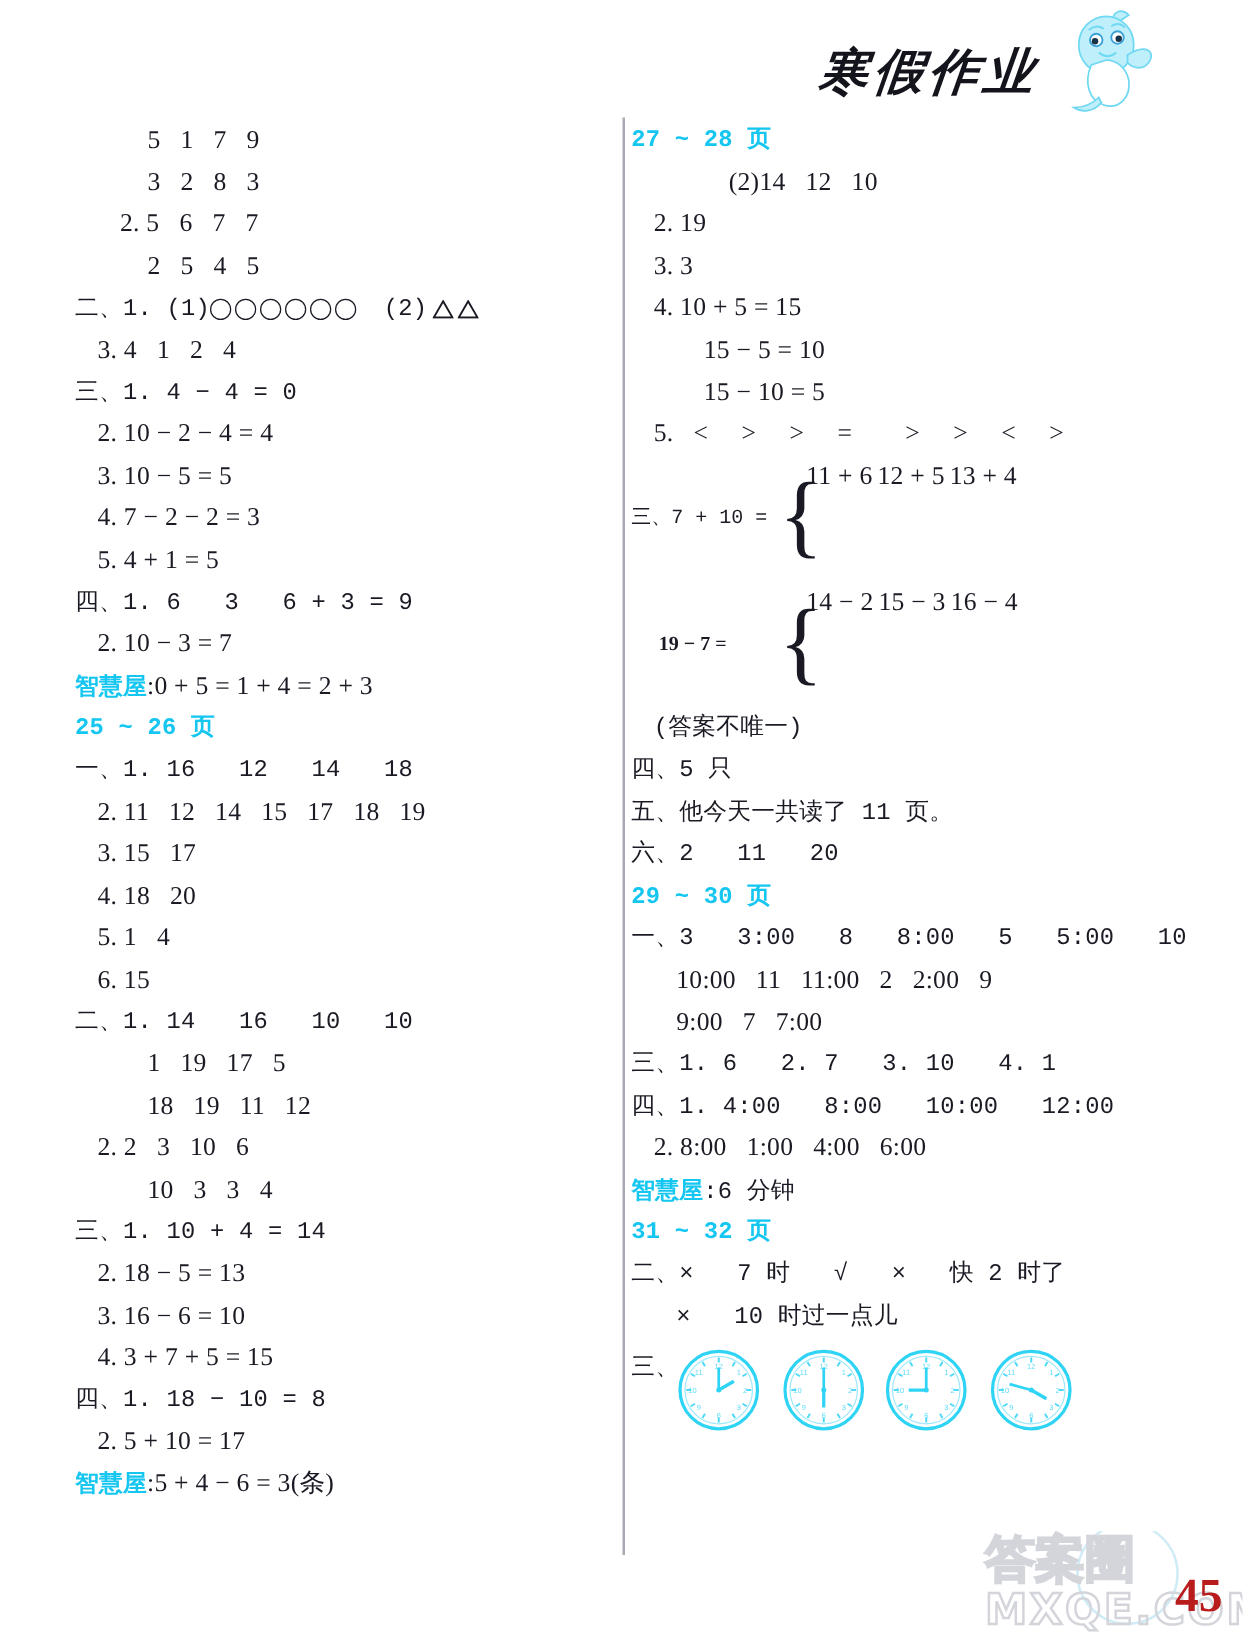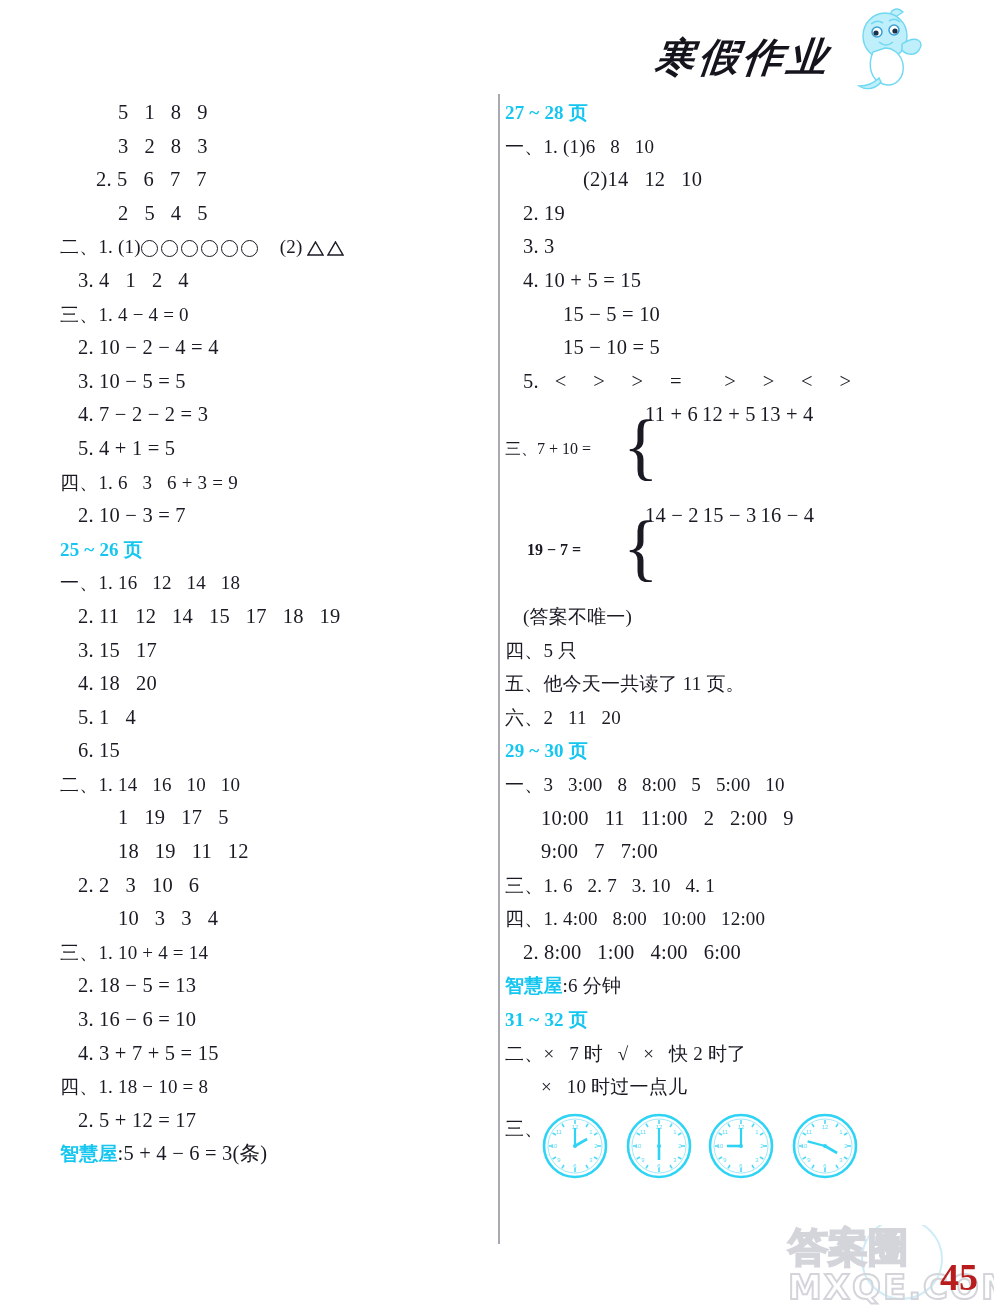--- a/index.html
+++ b/index.html
@@ -49,21 +49,21 @@
 
   .cyan{color:#14c6f0;font-weight:bold;}
   .cyan-lbl{color:#14c6f0;font-weight:bold;}
   
   .i0{padding-left:0px;}
   .i1{padding-left:18px;}
   .i2{padding-left:36px;}
   .i3{padding-left:58px;}
   .i4{padding-left:78px;}
 
-  .cn{font-family:Liberation Serif, serif;font-size:19px;}
+  .cn{font-family:Liberation Mono, monospace;font-size:19px;}
 
   
   .shape-row{display:inline-flex;align-items:center;gap:3px;vertical-align:middle;}
   .circ{
     display:inline-block;width:15px;height:15px;
     border:1.6px solid #1a1a24;border-radius:50%;
     vertical-align:middle;
   }
 
   
@@ -127,69 +127,69 @@
       <path d="M26 20 q6 -5 12 -1" fill="none" stroke="#6fd8f2" stroke-width="1.6"></path>
       <path d="M44 17 q6 -4 11 1" fill="none" stroke="#6fd8f2" stroke-width="1.6"></path>
       <path d="M34 38 q7 6 14 0" fill="none" stroke="#6fd8f2" stroke-width="1.6"></path>
     </svg>
   </div>
 
   <div class="divider"></div>
 
   <div class="col col-left">
 
-    <div class="line i3">5   1   8   9</div>
+    <div class="line i3">5   1   7   9</div>
     <div class="line i3">3   2   8   3</div>
     <div class="line i2">2. 5   6   7   7</div>
     <div class="line i3">2   5   4   5</div>
 
     <div class="line i0"><span class="cn">二、1. (1)</span><span class="shape-row"><span class="circ"></span><span class="circ"></span><span class="circ"></span><span class="circ"></span><span class="circ"></span><span class="circ"></span></span><span class="cn" style="padding-left:22px;">(2)</span><span class="shape-row" style="padding-left:4px;"><svg width="17" height="15">
             <polygon points="8.5,1 16,14 1,14" fill="none" stroke="#1a1a24" stroke-width="1.5"></polygon>
           </svg><svg width="17" height="15">
             <polygon points="8.5,1 16,14 1,14" fill="none" stroke="#1a1a24" stroke-width="1.5"></polygon>
           </svg></span></div>
 
     <div class="line i1">3. 4   1   2   4</div>
     <div class="line i0 cn">三、1. 4 − 4 = 0</div>
     <div class="line i1">2. 10 − 2 − 4 = 4</div>
     <div class="line i1">3. 10 − 5 = 5</div>
     <div class="line i1">4. 7 − 2 − 2 = 3</div>
     <div class="line i1">5. 4 + 1 = 5</div>
     <div class="line i0 cn">四、1. 6   3   6 + 3 = 9</div>
     <div class="line i1">2. 10 − 3 = 7</div>
 
+    <div class="line i0"><span class="cyan-lbl cn">智慧屋</span><span>:0 + 5 = 1 + 4 = 2 + 3</span></div>
 
     <div class="line i0 cyan cn">25 ~ 26 页</div>
 
     <div class="line i0 cn">一、1. 16   12   14   18</div>
     <div class="line i1">2. 11   12   14   15   17   18   19</div>
     <div class="line i1">3. 15   17</div>
     <div class="line i1">4. 18   20</div>
     <div class="line i1">5. 1   4</div>
     <div class="line i1">6. 15</div>
     <div class="line i0 cn">二、1. 14   16   10   10</div>
     <div class="line i3">1   19   17   5</div>
     <div class="line i3">18   19   11   12</div>
     <div class="line i1">2. 2   3   10   6</div>
     <div class="line i3">10   3   3   4</div>
     <div class="line i0 cn">三、1. 10 + 4 = 14</div>
     <div class="line i1">2. 18 − 5 = 13</div>
     <div class="line i1">3. 16 − 6 = 10</div>
     <div class="line i1">4. 3 + 7 + 5 = 15</div>
     <div class="line i0 cn">四、1. 18 − 10 = 8</div>
-    <div class="line i1">2. 5 + 12 = 17</div>
+    <div class="line i1">2. 5 + 10 = 17</div>
 
     <div class="line i0"><span class="cyan-lbl cn">智慧屋</span><span>:5 + 4 − 6 = 3(条)</span></div>
   </div>
 
   <div class="col col-right">
 
     <div class="line i0 cyan cn">27 ~ 28 页</div>
 
-    <div class="line i0 cn">一、1. (1)6   8   10</div>
     <div class="line i4">(2)14   12   10</div>
     <div class="line i1">2. 19</div>
     <div class="line i1">3. 3</div>
     <div class="line i1">4. 10 + 5 = 15</div>
     <div class="line i3">15 − 5 = 10</div>
     <div class="line i3">15 − 10 = 5</div>
     <div class="line i1">5.   &lt;     &gt;     &gt;     =        &gt;     &gt;     &lt;     &gt;</div>
 
     <div class="brace-block">
       <span class="brace-lead cn">三、7 + 10 =</span>

